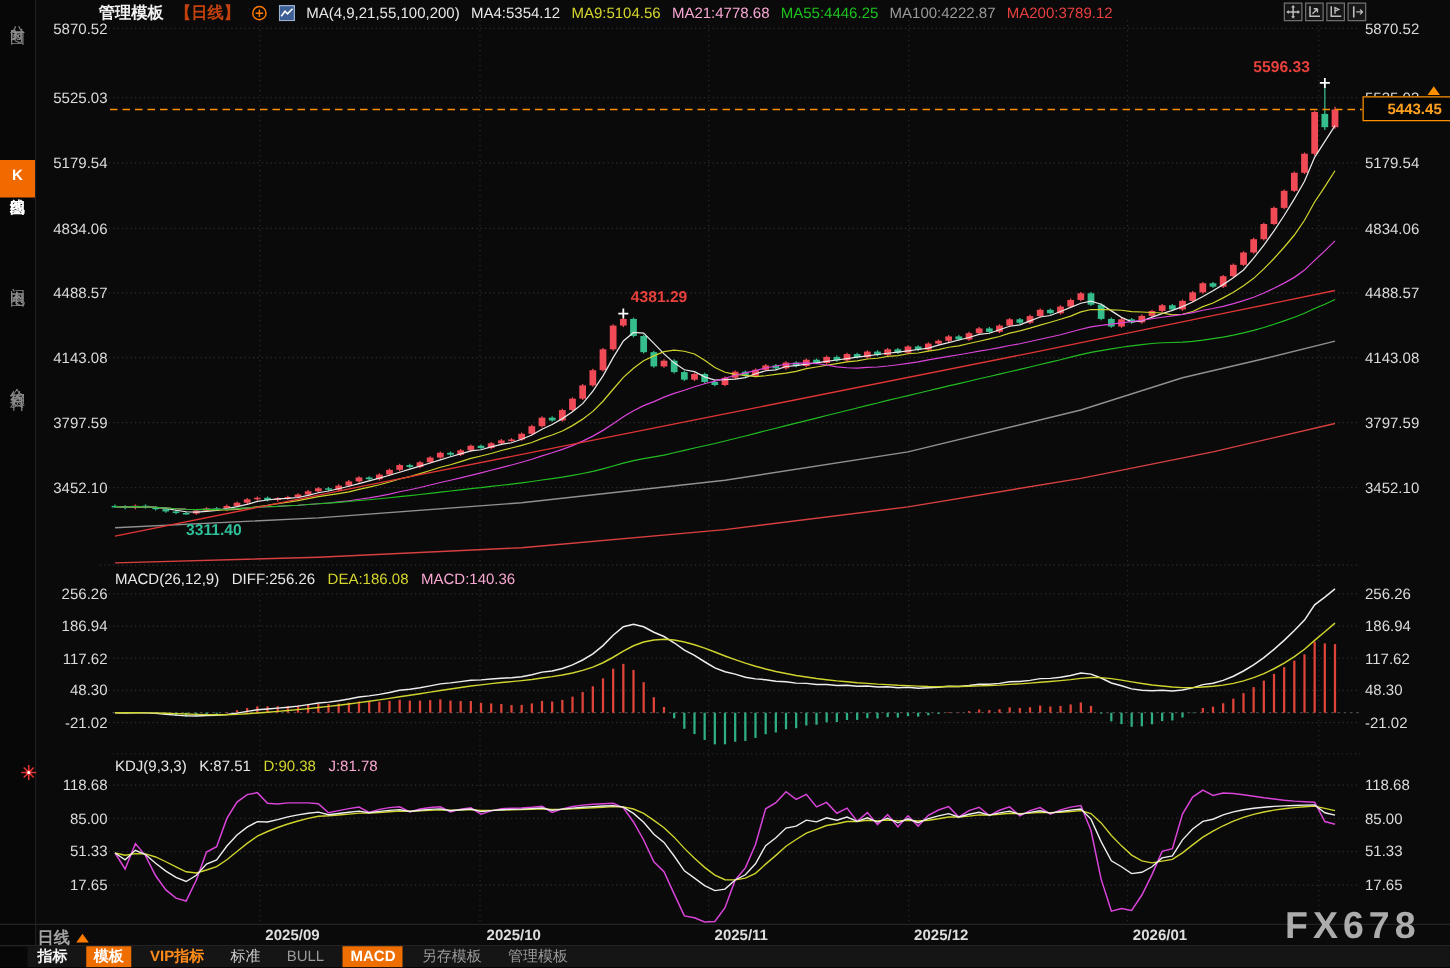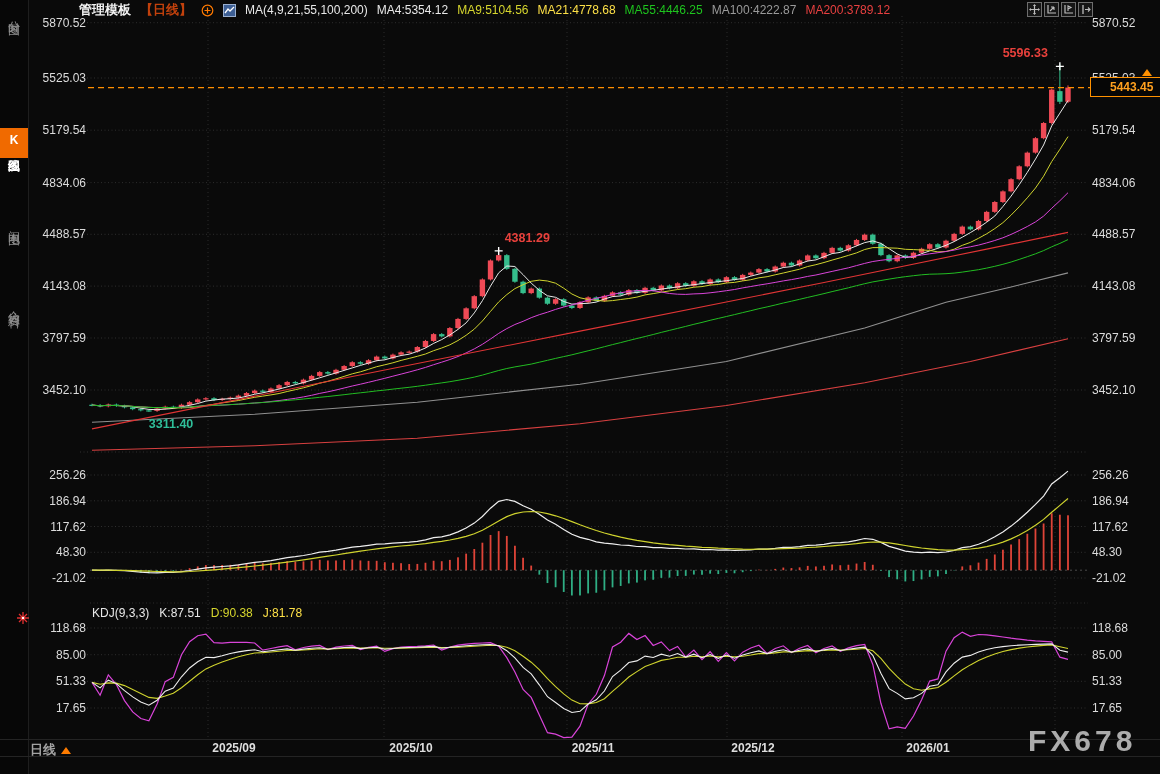--- a/index.html
+++ b/index.html
@@ -9,21 +9,21 @@
   
   #sidebar{position:absolute;left:0;top:0;width:28px;height:774px;background:#070707;border-right:1px solid #1e1e1e;z-index:4;}
   .side-item{position:absolute;left:0;width:28px;writing-mode:vertical-lr;text-orientation:upright;
              font-size:12px;line-height:28px;color:#8d8d8d;letter-spacing:2px;padding:5px 0;cursor:pointer;text-align:center;}
   .side-item.active{background:#f06a00;color:#fff;font-weight:bold;}
   
   #header{position:absolute;left:79px;top:2px;height:16px;display:flex;align-items:center;gap:9px;
           font-size:12px;white-space:nowrap;z-index:6;}
   .sym{color:#f2f2f2;font-weight:bold;font-size:13px;}
   .per{color:#c2410c;font-weight:bold;font-size:13px;}
-  .c-white{color:#e8e8e8}.c-yellow{color:#d6d62e}.c-magenta{color:#fde047}
+  .c-white{color:#e8e8e8}.c-yellow{color:#d6d62e}.c-magenta{color:#f9a8d4}
   .c-green{color:#1ec41e}.c-gray{color:#9a9a9a}.c-red{color:#e84040}
   .mini-icon{display:inline-flex;width:13px;height:13px;}
   
   #toolbar{position:absolute;left:1027px;top:2px;display:flex;gap:2px;z-index:6;}
   .tool-btn{width:15px;height:15px;background:#161616;border:1px solid #6e6e6e;box-sizing:border-box;
             display:flex;align-items:center;justify-content:center;cursor:pointer;}
   
   .axlab{position:absolute;font-size:12px;color:#dcdcdc;z-index:3;pointer-events:none;}
   .axlab.left{left:24px;width:62px;text-align:right;}
   .axlab.right{left:1092px;width:66px;text-align:left;}
@@ -584,20 +584,26 @@
       <div class="axlab right" style="top: 647.7px;">85.00</div>
       <div class="axlab right" style="top: 674.3px;">51.33</div>
       <div class="axlab right" style="top: 701px;">17.65</div>
     </div>
 
   <div id="price-tag">
     <span>5443.45</span>
   </div>
   <div id="price-arrow"></div>
 
+  <div class="panel-hdr" style="top:456px">
+    <span class="c-white">MACD(26,12,9)</span>
+    <span class="c-white">DIFF:256.26</span>
+    <span class="c-yellow">DEA:186.08</span>
+    <span class="c-magenta">MACD:140.36</span>
+  </div>
 
   <div class="panel-hdr" style="top:606px">
     <span class="c-white">KDJ(9,3,3)</span>
     <span class="c-white">K:87.51</span>
     <span class="c-yellow">D:90.38</span>
     <span class="c-magenta">J:81.78</span>
   </div>
 
   <div id="alert-icon">
     <svg width="14" height="14" viewBox="0 0 14 14">
@@ -614,16 +620,26 @@
     <span class="tri-up"></span>
   </div>
   <div id="dates">
       <div class="date-lab" style="left: 192px;">2025/09</div>
       <div class="date-lab" style="left: 369px;">2025/10</div>
       <div class="date-lab" style="left: 551px;">2025/11</div>
       <div class="date-lab" style="left: 711px;">2025/12</div>
       <div class="date-lab" style="left: 886px;">2026/01</div>
     </div>
 
+  <div id="bottom-bar">
+      <span class="tab t-white">指标</span>
+      <span class="tab t-orange-bg">模板</span>
+      <span class="tab t-orange-tx">VIP指标</span>
+      <span class="tab t-gray">标准</span>
+      <span class="tab t-gray2">BULL</span>
+      <span class="tab t-orange-bg">MACD</span>
+      <span class="tab t-gray2">另存模板</span>
+      <span class="tab t-gray2">管理模板</span>
+    </div>
 
   <div id="watermark">FX678</div>
 
 </div>
 
 </body></html>

